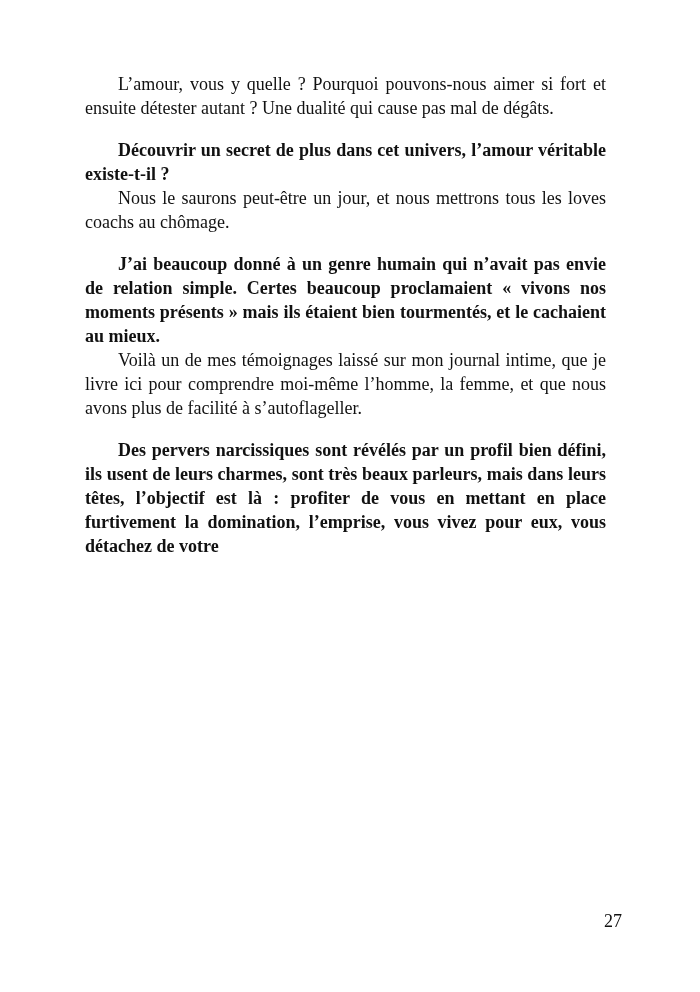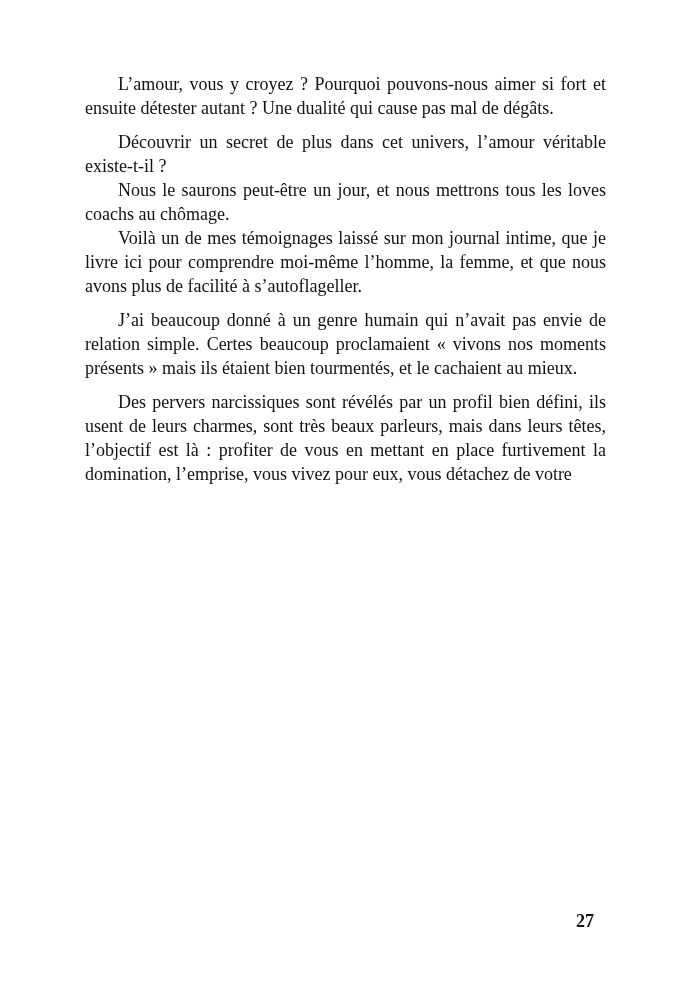--- a/index.html
+++ b/index.html
@@ -23,39 +23,39 @@
     width: 521px;
     font-size: 18px;
     line-height: 24px;
     text-align: justify;
   }
   .para {
     margin: 0;
     text-indent: 33px;
   }
   .para.gap {
-    margin-top: 10px;
+    margin-top: 18px;
+    font-weight: bold;
   }
   .page-number {
     position: absolute;
     top: 909px;
-    left: 73px;
+    left: 101px;
     width: 521px;
     text-align: right;
     font-size: 18px;
     line-height: 24px;
-    font-weight: bold;
   }
 </style>
 </head>
 <body>
 
 <div class="page">
   <div class="text-block">
-    <p class="para">L’amour, vous y croyez ? Pourquoi pouvons-nous aimer si fort et ensuite détester autant ? Une dualité qui cause pas mal de dégâts.</p>
+    <p class="para">L’amour, vous y quelle ? Pourquoi pouvons-nous aimer si fort et ensuite détester autant ? Une dualité qui cause pas mal de dégâts.</p>
     <p class="para gap">Découvrir un secret de plus dans cet univers, l’amour véritable existe-t-il ?</p>
     <p class="para">Nous le saurons peut-être un jour, et nous mettrons tous les loves coachs au chômage.</p>
+    <p class="para gap">J’ai beaucoup donné à un genre humain qui n’avait pas envie de relation simple. Certes beaucoup proclamaient « vivons nos moments présents » mais ils étaient bien tourmentés, et le cachaient au mieux.</p>
     <p class="para">Voilà un de mes témoignages laissé sur mon journal intime, que je livre ici pour comprendre moi-même l’homme, la femme, et que nous avons plus de facilité à s’autoflageller.</p>
-    <p class="para gap">J’ai beaucoup donné à un genre humain qui n’avait pas envie de relation simple. Certes beaucoup proclamaient « vivons nos moments présents » mais ils étaient bien tourmentés, et le cachaient au mieux.</p>
     <p class="para gap">Des pervers narcissiques sont révélés par un profil bien défini, ils usent de leurs charmes, sont très beaux parleurs, mais dans leurs têtes, l’objectif est là : profiter de vous en mettant en place furtivement la domination, l’emprise, vous vivez pour eux, vous détachez de votre</p>
   </div>
   <div class="page-number">27</div>
 </div>
 
 </body></html>

